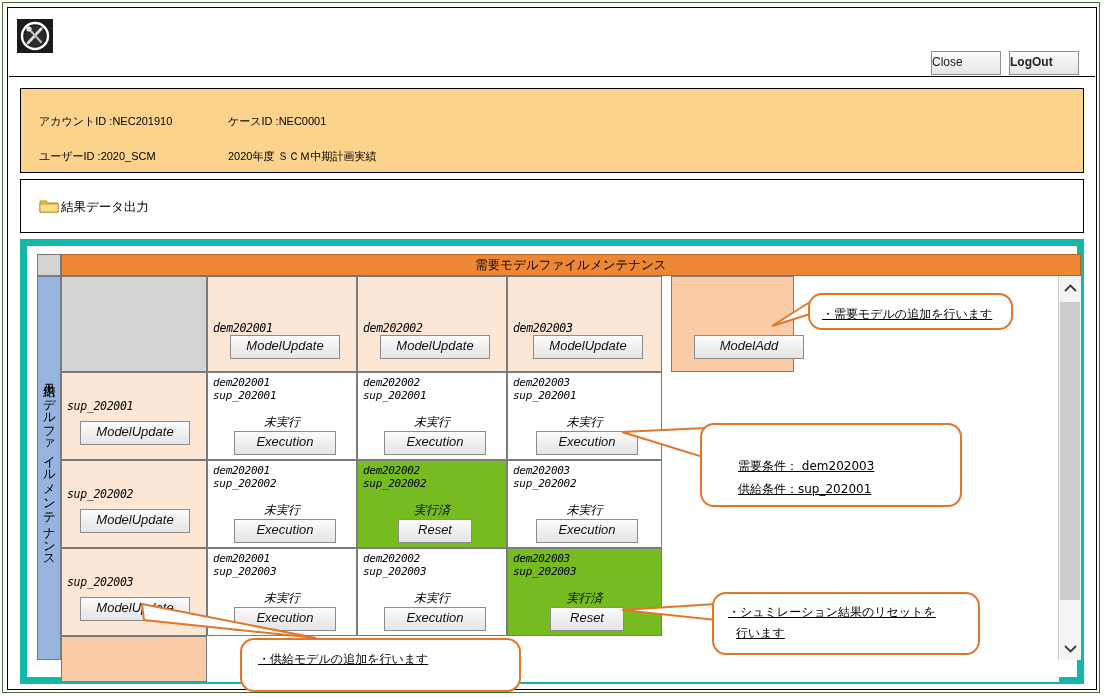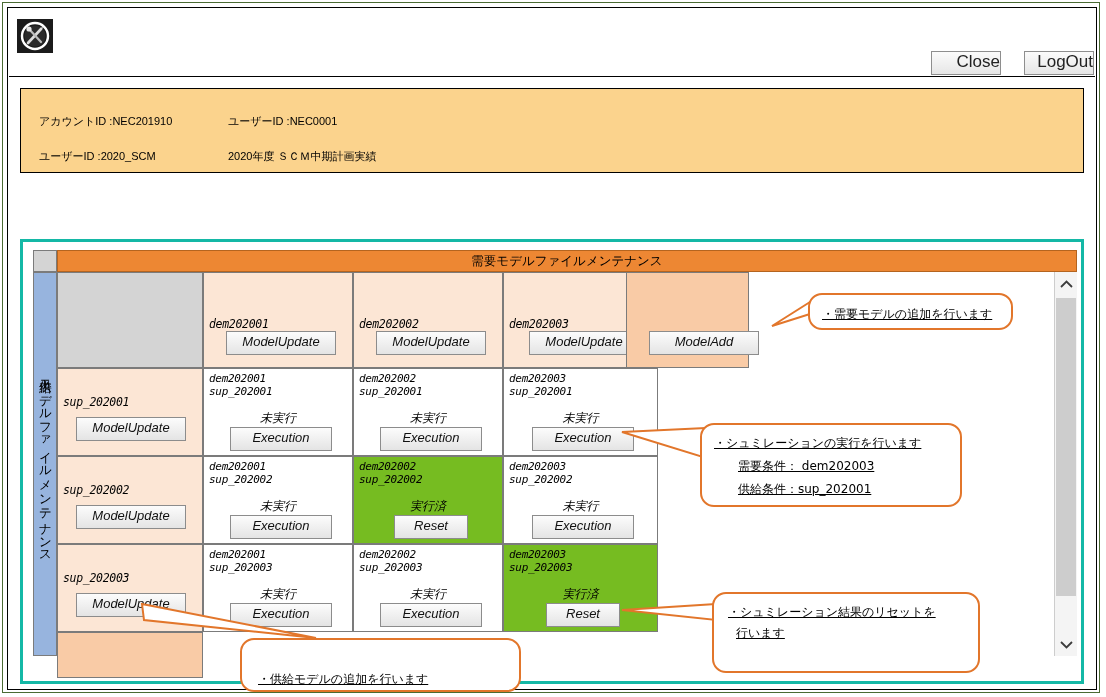--- a/index.html
+++ b/index.html
@@ -17,46 +17,46 @@
   .titlebar{position:absolute;left:1px;top:1px;width:1086px;height:68px;
             border-bottom:1px solid #000;box-sizing:border-box;background:#fff;}
   .logo{position:absolute;left:8px;top:10px;width:36px;height:34px;background:#1b1b1b;}
   .logo svg{display:block;}
   .brand{position:absolute;left:52px;top:21px;font-size:19px;letter-spacing:1px;
          color:#5b9bd5;font-family:"Liberation Sans",sans-serif;white-space:nowrap;}
   .page-title{position:absolute;left:0;top:16px;width:1086px;text-align:center;
               font-size:19px;font-weight:bold;color:#000;
               font-family:"DejaVu Sans",sans-serif;letter-spacing:1px;}
   .winbtn{position:absolute;top:42px;height:22px;border:1px solid #8e8e8e;
-          background:linear-gradient(#fbfbfb,#e6e6e6);font-size:17px;
-          color:#222;cursor:pointer;text-align:right;line-height:20px;
+          background:linear-gradient(#fbfbfb,#e6e6e6);font-size:12px;
+          color:#222;cursor:pointer;text-align:left;line-height:20px;
           font-family:"Liberation Sans",sans-serif;}
   .winbtn.close{right:94px;width:68px;}
-  .winbtn.logout{right:1px;width:68px;}
+  .winbtn.logout{right:16px;width:68px;font-weight:bold;}
 
   
   .panel-account{position:absolute;left:12px;top:80px;width:1064px;height:85px;
                  background:#fbd38d;border:1px solid #000;box-sizing:border-box;}
   .acct-line{position:absolute;font-size:11px;color:#000;white-space:nowrap;
              font-family:Liberation Sans, sans-serif;}
   .acct-l1a{left:18px;top:25px;}
   .acct-l1b{left:207px;top:25px;}
   .acct-l2a{left:18px;top:60px;}
   .acct-l2b{left:207px;top:60px;}
 
   
   .panel-output{position:absolute;left:12px;top:171px;width:1064px;height:54px;
                 background:#fff;border:1px solid #000;box-sizing:border-box;}
   .folder-ico{position:absolute;left:18px;top:17px;width:20px;height:17px;}
   .out-label{position:absolute;left:40px;top:19px;font-size:12.5px;
              font-family:"DejaVu Sans",sans-serif;white-space:nowrap;}
 
   
   .panel-matrix{position:absolute;left:12px;top:231px;width:1064px;height:445px;
-                background:#fff;border:3px solid #14b8a6;box-sizing:border-box;}
+                background:#fff;border:7px solid #14b8a6;box-sizing:border-box;}
 
   .matrix{position:absolute;left:10px;top:8px;width:1044px;height:428px;}
 
   
   .corner-box{position:absolute;left:0;top:0;width:24px;height:22px;
               background:#d4d4d4;border:1px solid #7b7b7b;box-sizing:border-box;}
   .demand-header{position:absolute;left:24px;top:0;width:1020px;height:22px;
                  background:#ed8733;border:1px solid #b4641f;box-sizing:border-box;
                  text-align:center;line-height:20px;font-size:12.5px;color:#000;
                  font-family:"DejaVu Sans",sans-serif;}
@@ -131,25 +131,34 @@
         <path d="M12 10 L24 23" stroke="#bdbdbd" stroke-width="2.2" stroke-linecap="round"></path>
         <circle cx="12" cy="10" r="2.6" fill="#e8e8e8"></circle>
       </svg>
     </div>
     <div class="winbtn close">Close</div>
     <div class="winbtn logout">LogOut</div>
   </div>
 
   <div class="panel-account">
     <div class="acct-line acct-l1a">アカウントID :NEC201910</div>
-    <div class="acct-line acct-l1b">ユーザーID :NEC0001</div>
+    <div class="acct-line acct-l1b">ケースID :NEC0001</div>
     <div class="acct-line acct-l2a">ユーザーID    :2020_SCM</div>
     <div class="acct-line acct-l2b">2020年度  ＳＣＭ中期計画実績</div>
   </div>
 
+  <div class="panel-output">
+    <div class="folder-ico">
+      <svg width="20" height="17" viewBox="0 0 20 17">
+        <path d="M1 4 h6 l1.6 2 H19 v9 H1 z" fill="#f5c33b" stroke="#b58a17" stroke-width="1"></path>
+        <path d="M1 7 h18 v8 H1 z" fill="#fbe08a" stroke="#b58a17" stroke-width="0.8"></path>
+      </svg>
+    </div>
+    <div class="out-label">結果データ出力</div>
+  </div>
 
   <div class="panel-matrix">
     <div class="matrix">
 
       <div class="corner-box"></div>
       <div class="demand-header">需要モデルファイルメンテナンス</div>
 
       <div class="supply-sidebar">
         <span>供給モデルファイルメンテナンス</span>
       </div>
@@ -166,21 +175,21 @@
         <div class="gcell c-peach" style="left:296px;top:0;width:150px;height:96px;">
           <div class="cell-name" style="top:44px;bottom:auto;">dem202002</div>
           <div class="gbtn" style="left:22px;bottom:12px;width:108px;">ModelUpdate</div>
         </div>
 
         <div class="gcell c-peach" style="left:446px;top:0;width:155px;height:96px;">
           <div class="cell-name" style="top:44px;bottom:auto;">dem202003</div>
           <div class="gbtn" style="left:25px;bottom:12px;width:108px;">ModelUpdate</div>
         </div>
 
-        <div class="gcell c-addpeach" style="left:569px;top:0;width:123px;height:96px;">
+        <div class="gcell c-addpeach" style="left:610px;top:0;width:123px;height:96px;">
           <div class="gbtn" style="left:22px;bottom:12px;width:108px;">ModelAdd</div>
         </div>
 
         <div class="gcell c-blank" style="left:751px;top:0;width:247px;height:96px;"></div>
 
         <div class="gcell c-peach" style="left:0;top:96px;width:146px;height:88px;">
           <div class="cell-name" style="top:26px;bottom:auto;">sup_202001</div>
           <div class="gbtn" style="left:18px;bottom:14px;width:108px;">ModelUpdate</div>
         </div>
 
@@ -296,35 +305,34 @@
 <div class="callout" style="left:808px;top:293px;width:205px;height:37px;">
   <div class="ln" style="left:12px;top:11px;">・需要モデルの追加を行います</div>
 </div>
 
 <div class="ptr" style="left:620px;top:424px;">
   <svg width="90" height="46" viewBox="0 0 90 46">
     <path d="M86 4 L2 8 L86 34 Z" fill="#ffffff" stroke="#e2762b" stroke-width="2"></path>
   </svg>
 </div>
 <div class="callout" style="left:700px;top:423px;width:262px;height:84px;">
-  <div class="ln" style="left:12px;top:10px;">・シュミレーションの実行を行います</div>
   <div class="ln" style="left:36px;top:33px;">需要条件： dem202003</div>
   <div class="ln" style="left:36px;top:56px;">供給条件：sup_202001</div>
 </div>
 
 <div class="ptr" style="left:620px;top:598px;">
   <svg width="100" height="36" viewBox="0 0 100 36">
     <path d="M96 6 L2 12 L96 22 Z" fill="#ffffff" stroke="#e2762b" stroke-width="2"></path>
   </svg>
 </div>
-<div class="callout" style="left:712px;top:592px;width:268px;height:81px;">
+<div class="callout" style="left:712px;top:592px;width:268px;height:63px;">
   <div class="ln" style="left:14px;top:10px;">・シュミレーション結果のリセットを</div>
   <div class="ln" style="left:22px;top:31px;">行います</div>
 </div>
 
 <div class="ptr" style="left:140px;top:598px;">
   <svg width="180" height="48" viewBox="0 0 180 48">
     <path d="M2 6 L176 40 L4 22 Z" fill="#ffffff" stroke="#e2762b" stroke-width="2"></path>
   </svg>
 </div>
 <div class="callout" style="left:240px;top:638px;width:281px;height:54px;">
-  <div class="ln" style="left:16px;top:11px;margin-top:20px;">・供給モデルの追加を行います</div>
+  <div class="ln" style="left:16px;top:11px;">・供給モデルの追加を行います</div>
 </div>
 
 </body></html>

